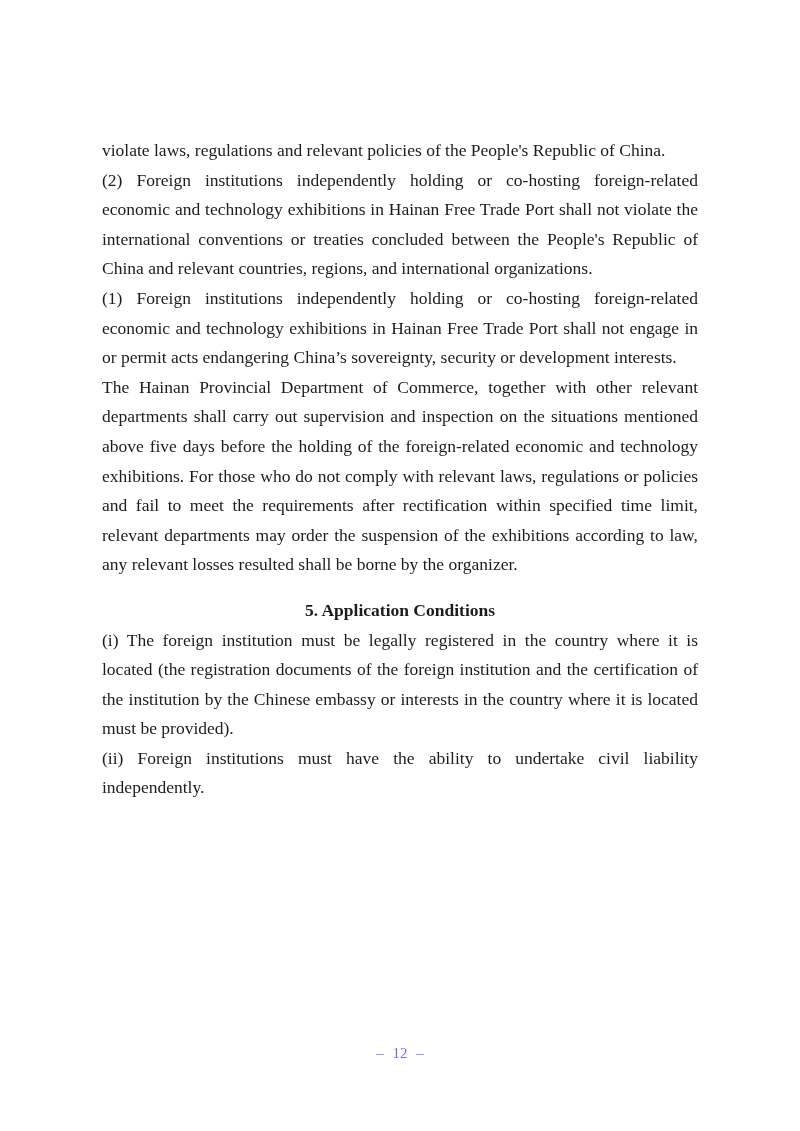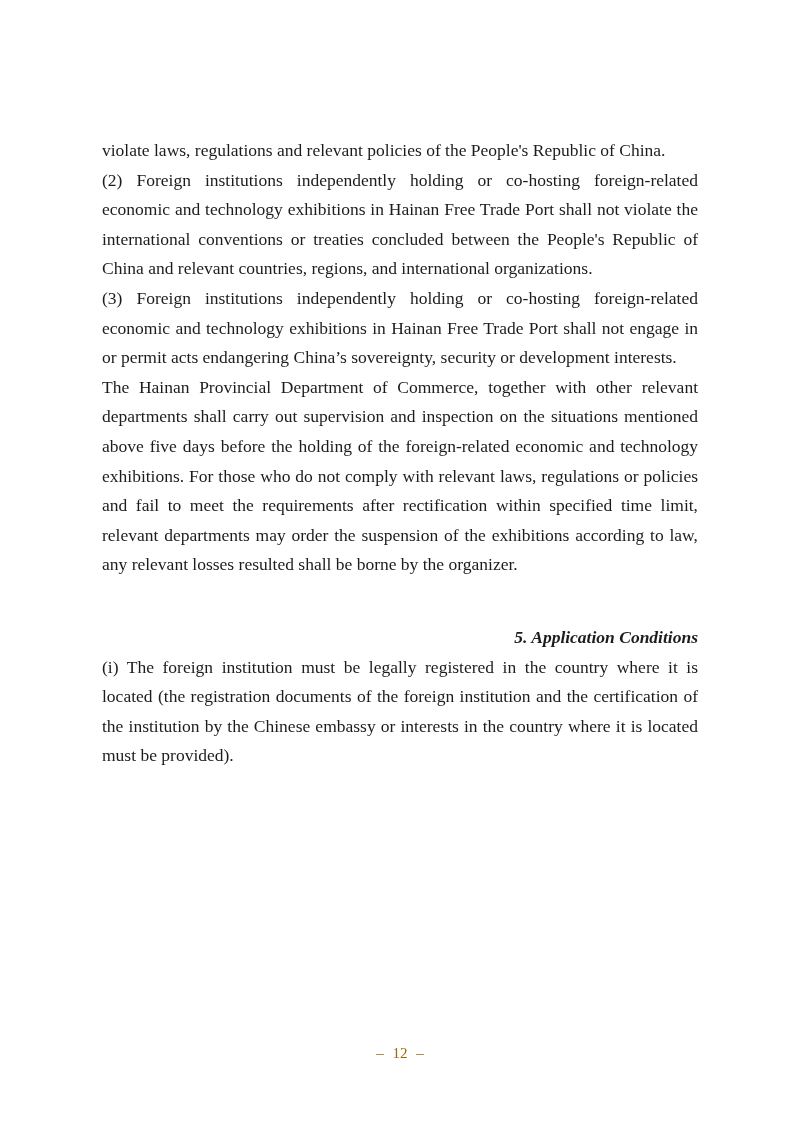--- a/index.html
+++ b/index.html
@@ -24,41 +24,41 @@
     font-size: 17.5px;
     line-height: 29.6px;
   }
   .para {
     margin: 0;
     text-align: justify;
     text-justify: inter-word;
   }
   .para.heading {
     font-weight: bold;
-    text-align: right;
-    margin-top: 43px;
-    font-style: italic;
+    text-align: center;
+    margin-top: 16px;
   }
   .footer {
     position: absolute;
     top: 1045px;
     left: 0;
     width: 100%;
     text-align: center;
     font-size: 15px;
-    color: #a16207;
+    color: #8b5cf6;
     word-spacing: 5px;
   }
 </style>
 </head>
 <body>
 
 <div class="page">
   <div class="content">
     <p class="para">violate laws, regulations and relevant policies of the People's Republic of China.</p>
     <p class="para">(2) Foreign institutions independently holding or co-hosting foreign-related economic and technology exhibitions in Hainan Free Trade Port shall not violate the international conventions or treaties concluded between the People's Republic of China and relevant countries, regions, and international organizations.</p>
-    <p class="para">(3) Foreign institutions independently holding or co-hosting foreign-related economic and technology exhibitions in Hainan Free Trade Port shall not engage in or permit acts endangering China’s sovereignty, security or development interests.</p>
+    <p class="para">(1) Foreign institutions independently holding or co-hosting foreign-related economic and technology exhibitions in Hainan Free Trade Port shall not engage in or permit acts endangering China’s sovereignty, security or development interests.</p>
     <p class="para">The Hainan Provincial Department of Commerce, together with other relevant departments shall carry out supervision and inspection on the situations mentioned above five days before the holding of the foreign-related economic and technology exhibitions. For those who do not comply with relevant laws, regulations or policies and fail to meet the requirements after rectification within specified time limit, relevant departments may order the suspension of the exhibitions according to law, any relevant losses resulted shall be borne by the organizer.</p>
     <p class="para heading">5. Application Conditions</p>
     <p class="para">(i) The foreign institution must be legally registered in the country where it is located (the registration documents of the foreign institution and the certification of the institution by the Chinese embassy or interests in the country where it is located must be provided).</p>
+    <p class="para">(ii) Foreign institutions must have the ability to undertake civil liability independently.</p>
   </div>
   <div class="footer">– 12 –</div>
 </div>
 
 </body></html>

